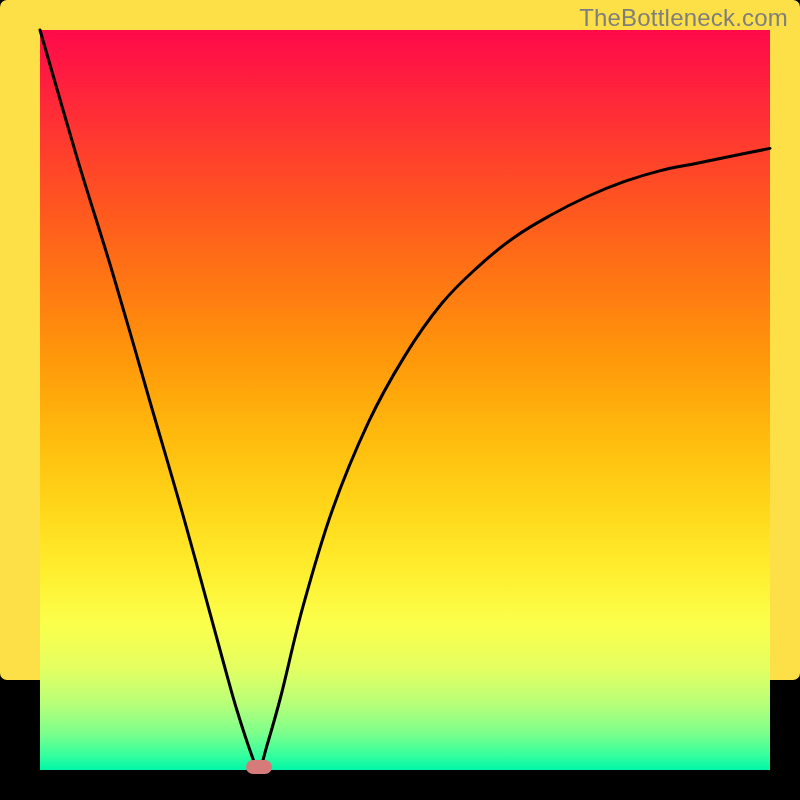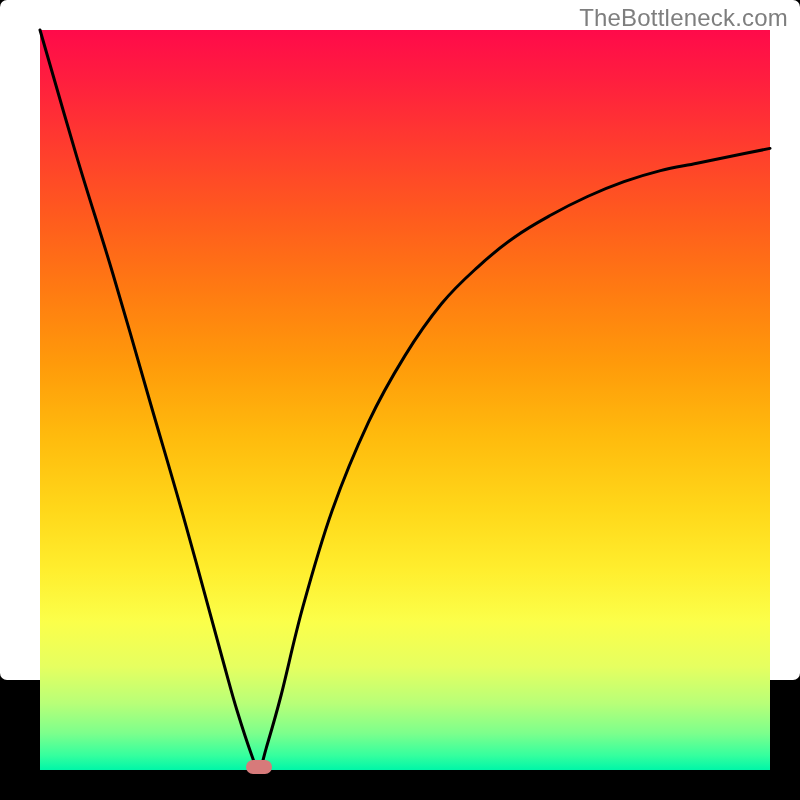--- a/index.html
+++ b/index.html
@@ -8,21 +8,21 @@
     width: 800px;
     height: 800px;
     overflow: hidden;
     background: #000;
     font-family: Arial, Helvetica, sans-serif;
   }
   .frame {
     position: relative;
     width: 800px;
     height: 680px;
-    background: #ffffff;
+    background: #fde047;
     border-radius: 7px;
   }
   .plot-area {
     position: absolute;
     left: 40px;
     top: 30px;
     width: 730px;
     height: 740px;
     background: linear-gradient(to bottom,
       #ff0a4a 0%,

